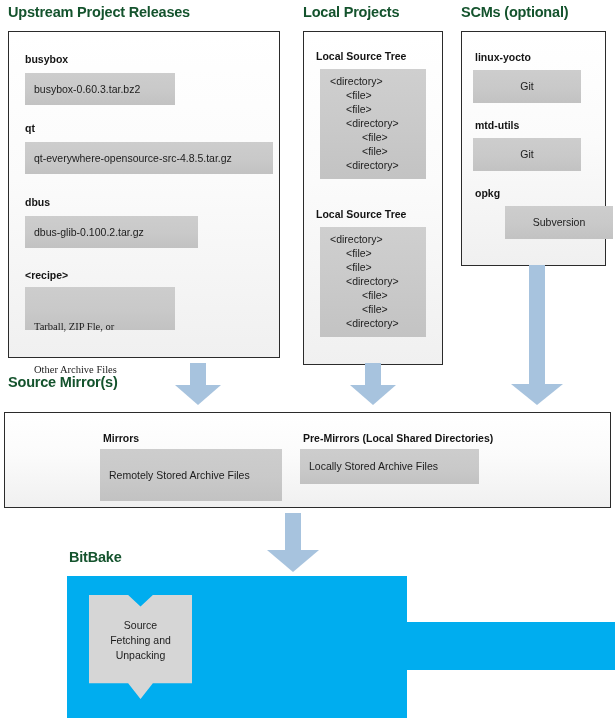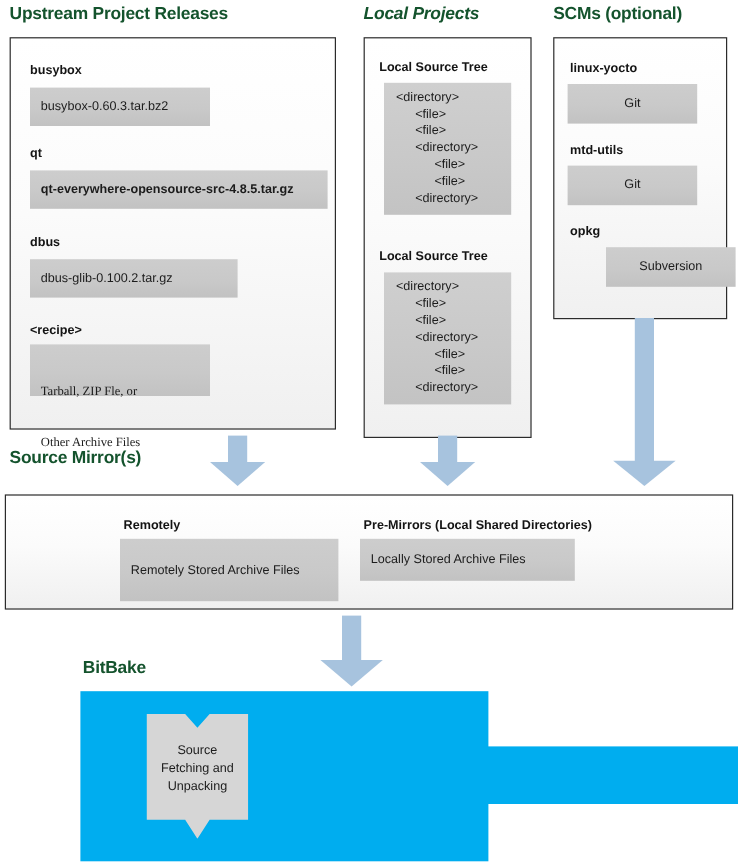--- a/index.html
+++ b/index.html
@@ -113,32 +113,32 @@
 <body>
 
 <div class="section-title abs" style="left:8px; top:4px;">Upstream Project Releases</div>
 
 <div class="panel abs" style="left:8px; top:31px; width:272px; height:327px;"></div>
 
 <div class="item-label abs" style="left:25px; top:53px;">busybox</div>
 <div class="chip pad-left abs" style="left:25px; top:73px; width:150px; height:32px;">busybox-0.60.3.tar.bz2</div>
 
 <div class="item-label abs" style="left:25px; top:122px;">qt</div>
-<div class="chip pad-left abs" style="left:25px; top:142px; width:248px; height:32px;font-weight:bold;">qt-everywhere-opensource-src-4.8.5.tar.gz</div>
+<div class="chip pad-left abs" style="left:25px; top:142px; width:248px; height:32px;">qt-everywhere-opensource-src-4.8.5.tar.gz</div>
 
 <div class="item-label abs" style="left:25px; top:196px;">dbus</div>
 <div class="chip pad-left abs" style="left:25px; top:216px; width:173px; height:32px;">dbus-glib-0.100.2.tar.gz</div>
 
 <div class="item-label abs" style="left:25px; top:269px;">&lt;recipe&gt;</div>
 <div class="chip col abs" style="left:25px; top:287px; width:150px; height:43px; padding-left:9px;">
   <div>Tarball, ZIP Fle, or</div>
   <div>Other Archive Files</div>
 </div>
 
-<div class="section-title abs" style="left:303px; top:4px;font-style:italic;">Local Projects</div>
+<div class="section-title abs" style="left:303px; top:4px;">Local Projects</div>
 
 <div class="panel abs" style="left:303px; top:31px; width:140px; height:334px;"></div>
 
 <div class="item-label abs" style="left:316px; top:50px;">Local Source Tree</div>
 <div class="tree abs" style="left:320px; top:69px; width:106px; height:110px;">
   <div class="row lvl1">&lt;directory&gt;</div>
   <div class="row lvl2">&lt;file&gt;</div>
   <div class="row lvl2">&lt;file&gt;</div>
   <div class="row lvl2">&lt;directory&gt;</div>
   <div class="row lvl3">&lt;file&gt;</div>
@@ -182,35 +182,35 @@
 
 <div class="abs" style="left:511px; top:265px; width:52px; height:140px;">
   <div class="arrow-shaft abs" style="left:18px; top:0; width:16px; height:120px;"></div>
   <div class="arrow-head abs" style="left:0; top:119px; border-left-width:26px; border-right-width:26px; border-top-width:21px;"></div>
 </div>
 
 <div class="section-title abs" style="left:8px; top:374px;">Source Mirror(s)</div>
 
 <div class="panel abs" style="left:4px; top:412px; width:607px; height:96px;"></div>
 
-<div class="item-label abs" style="left:103px; top:432px;">Remotely</div>
+<div class="item-label abs" style="left:103px; top:432px;">Mirrors</div>
 <div class="chip pad-left abs" style="left:100px; top:449px; width:182px; height:52px;">Remotely Stored Archive Files</div>
 
 <div class="item-label abs" style="left:303px; top:432px;">Pre-Mirrors (Local Shared Directories)</div>
 <div class="chip pad-left abs" style="left:300px; top:449px; width:179px; height:35px;">Locally Stored Archive Files</div>
 
 <div class="abs" style="left:267px; top:513px; width:52px; height:65px;">
   <div class="arrow-shaft abs" style="left:18px; top:0; width:16px; height:38px;"></div>
   <div class="arrow-head abs" style="left:0; top:37px; border-left-width:26px; border-right-width:26px; border-top-width:22px;"></div>
 </div>
 
 <div class="section-title abs" style="left:69px; top:549px;">BitBake</div>
 
 <div class="bb-main abs" style="left:67px; top:576px; width:340px; height:142px;"></div>
 <div class="bb-tail abs" style="left:405px; top:622px; width:210px; height:48px;"></div>
 
-<div class="chevron-box abs" style="left:89px; top:595px; width:85px; height:105px;margin-left:33px;">
+<div class="chevron-box abs" style="left:89px; top:595px; width:103px; height:105px;">
   <div>
     <div>Source</div>
     <div>Fetching and</div>
     <div>Unpacking</div>
   </div>
 </div>
 
 </body></html>

